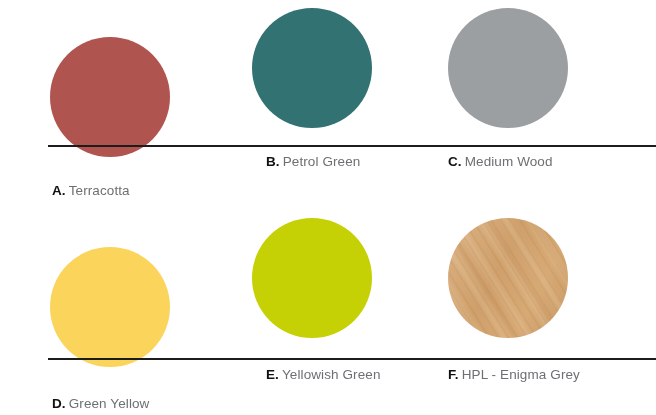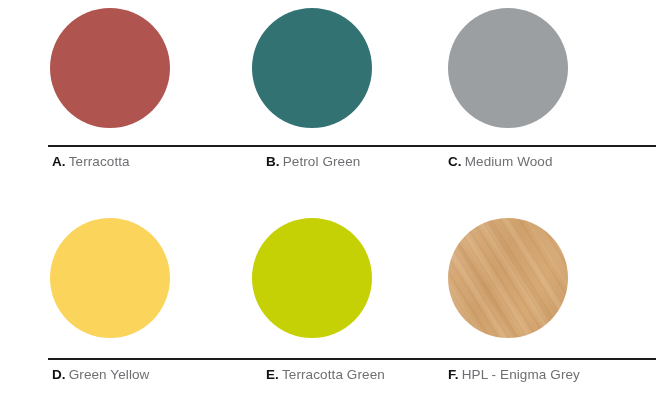--- a/index.html
+++ b/index.html
@@ -34,21 +34,21 @@
   .circles {
     position: relative;
     height: 130px;
   }
   .swatch-cell {
     position: absolute;
     top: 0;
     width: 200px;
     height: 130px;
   }
-  .col-1 { left: 42px;  }
+  .col-1 { left: 42px; margin-top: 29px;  }
   .col-2 { left: 244px; padding-left: 12px; }
   .col-3 { left: 440px; }
 
   .chip {
     position: absolute;
     left: 8px;
     top: 8px;
     width: 120px;
     height: 120px;
     border-radius: 50%;
@@ -175,21 +175,21 @@
       </div>
     </div>
 
     <div class="divider"></div>
 
     <div class="captions">
       <div class="caption col-1">
         <span class="letter">D.</span><span class="name">Green Yellow</span>
       </div>
       <div class="caption col-2">
-        <span class="letter">E.</span><span class="name">Terracotta Green</span>
+        <span class="letter">E.</span><span class="name">Yellowish Green</span>
       </div>
       <div class="caption col-3">
         <span class="letter">F.</span><span class="name">HPL - Enigma Grey</span>
       </div>
     </div>
 
   </div>
 
 </div>
 

